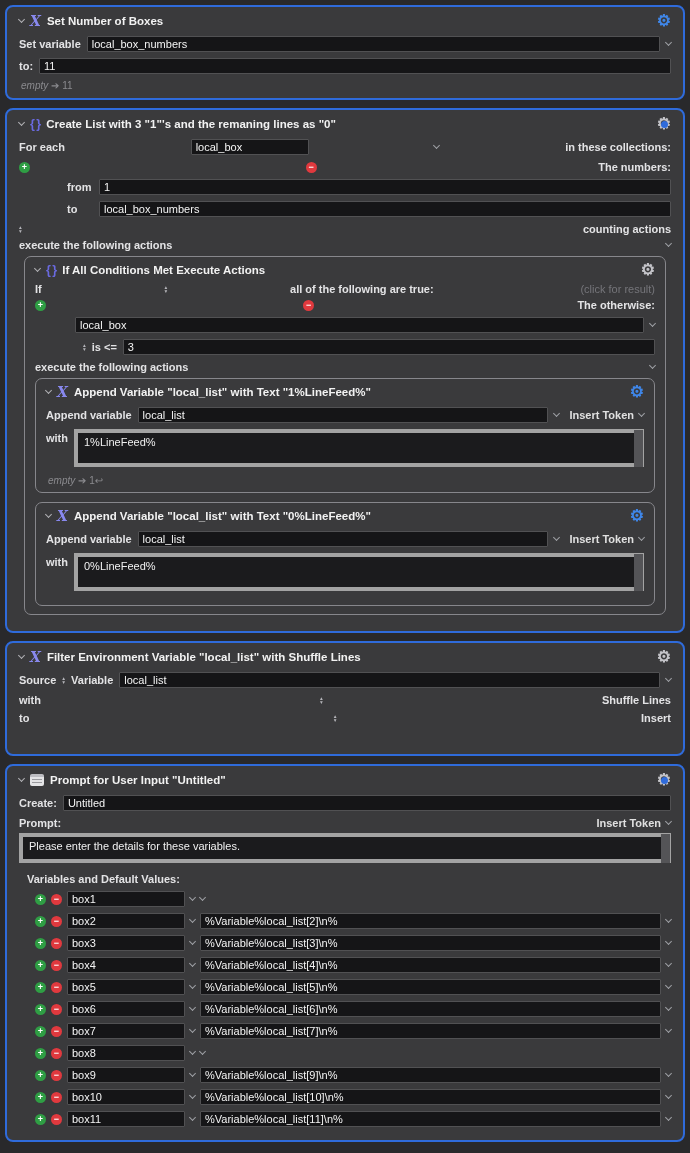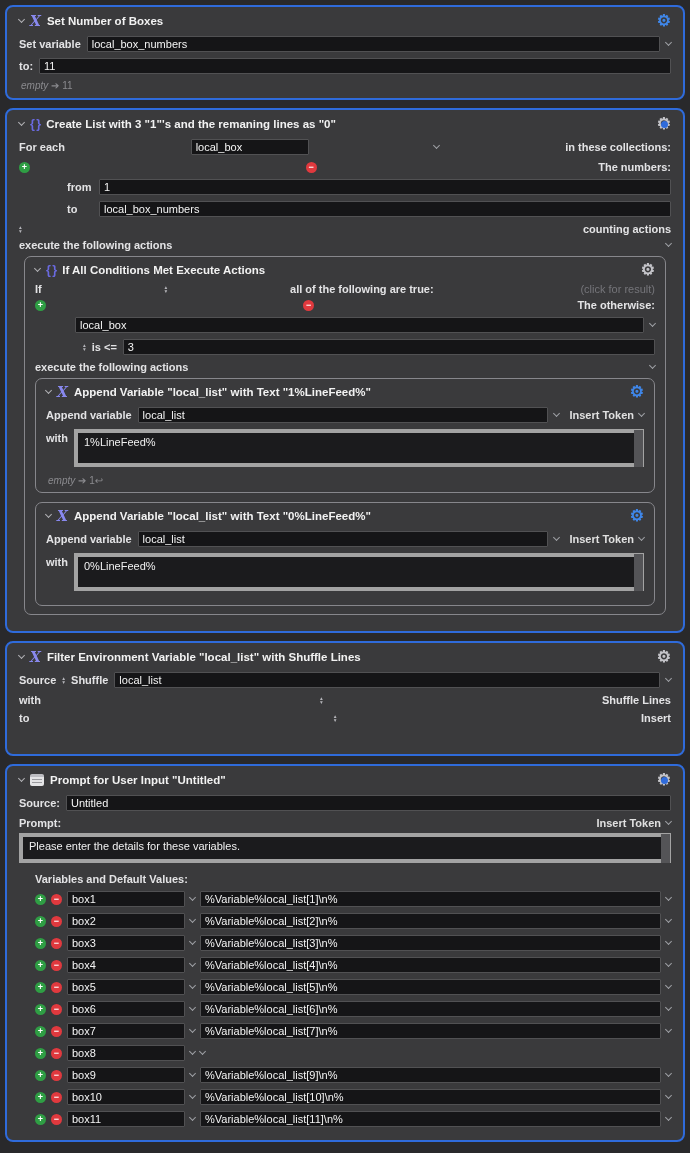--- a/index.html
+++ b/index.html
@@ -62,21 +62,21 @@
   .gray { color:#75757a; }
   .tawrap { position:relative; flex:1; }
   .ta { width:100%; height:38px; background:#1b1b1d; border:4px solid #a3a3a3; color:#f0f0f0;
         resize:none; font-family:"Liberation Sans",sans-serif; font-size:11px; padding:3px 16px 3px 6px; }
   .ta.short { height:30px; }
   .sb { position:absolute; right:1px; top:1px; bottom:2px; width:9px; background:#545457; }
   .itok { margin-left:auto; display:flex; align-items:center; gap:5px; color:#e0e0e0; white-space:nowrap; }
   .ml16 { margin-left:16px; } .ml24 { margin-left:24px; } .ml40 { margin-left:40px; }
   .ml48 { margin-left:48px; }
   .w26 { width:26px; flex:none; }
-  .secl { margin:8px 0 4px 16px; color:#e3e3e5; }
+  .secl { margin:8px 0 4px 8px; color:#e3e3e5; }
   .vrow { display:flex; align-items:center; gap:5px; margin:6px 0 6px 16px; }
 </style>
 </head>
 <body>
 
 <div class="action">
   <div class="hdr">
     <span class="disc"></span>
     <span class="xicon">X</span>
     <span class="ttl">Set Number of Boxes</span>
@@ -236,21 +236,21 @@
     <span class="xicon">X</span>
     <span class="ttl">Filter Environment Variable "local_list" with Shuffle Lines</span>
     <span class="gear gear-g">⚙</span>
   </div>
   <div class="row">
     <span class="lbl b">Source</span>
     <span class="ud">
         <span>▴</span>
         <span>▾</span>
       </span>
-    <span class="lbl b">Shuffle</span>
+    <span class="lbl b">Variable</span>
     <input class="fld" readonly="" value="local_list" style="">
     <span class="chev"></span>
   </div>
   <div class="row">
     <span class="lbl b">with</span>
     <span class="ud">
         <span>▴</span>
         <span>▾</span>
       </span>
     <span class="lbl b">Shuffle Lines</span>
@@ -266,21 +266,21 @@
 </div>
 
 <div class="action">
   <div class="hdr">
     <span class="disc"></span>
     <span class="winicon"></span>
     <span class="ttl">Prompt for User Input "Untitled"</span>
     <span class="gear gear-g gear-dot">⚙</span>
   </div>
   <div class="row">
-    <span class="lbl b">Source:</span>
+    <span class="lbl b">Create:</span>
     <input class="fld" readonly="" value="Untitled" style="">
   </div>
   <div class="row tight">
     <span class="lbl b">Prompt:</span>
     <span class="itok">
       <span class="b">Insert Token</span>
       <span class="chev"></span>
     </span>
   </div>
   <div class="row tight">
@@ -289,21 +289,20 @@
       <span class="sb"></span>
     </span>
   </div>
   <div class="secl b">Variables and Default Values:</div>
 
   <div class="vrow">
     <span class="pm plus">+</span>
     <span class="pm minus">−</span>
     <input class="fld sm" readonly="" value="box1" style="">
     <span class="chev"></span>
-    <input class="fld" readonly="" value="%Variable%local_list[1]\n%" style="">
     <span class="chev"></span>
   </div>
   <div class="vrow">
     <span class="pm plus">+</span>
     <span class="pm minus">−</span>
     <input class="fld sm" readonly="" value="box2" style="">
     <span class="chev"></span>
     <input class="fld" readonly="" value="%Variable%local_list[2]\n%" style="">
     <span class="chev"></span>
   </div>

